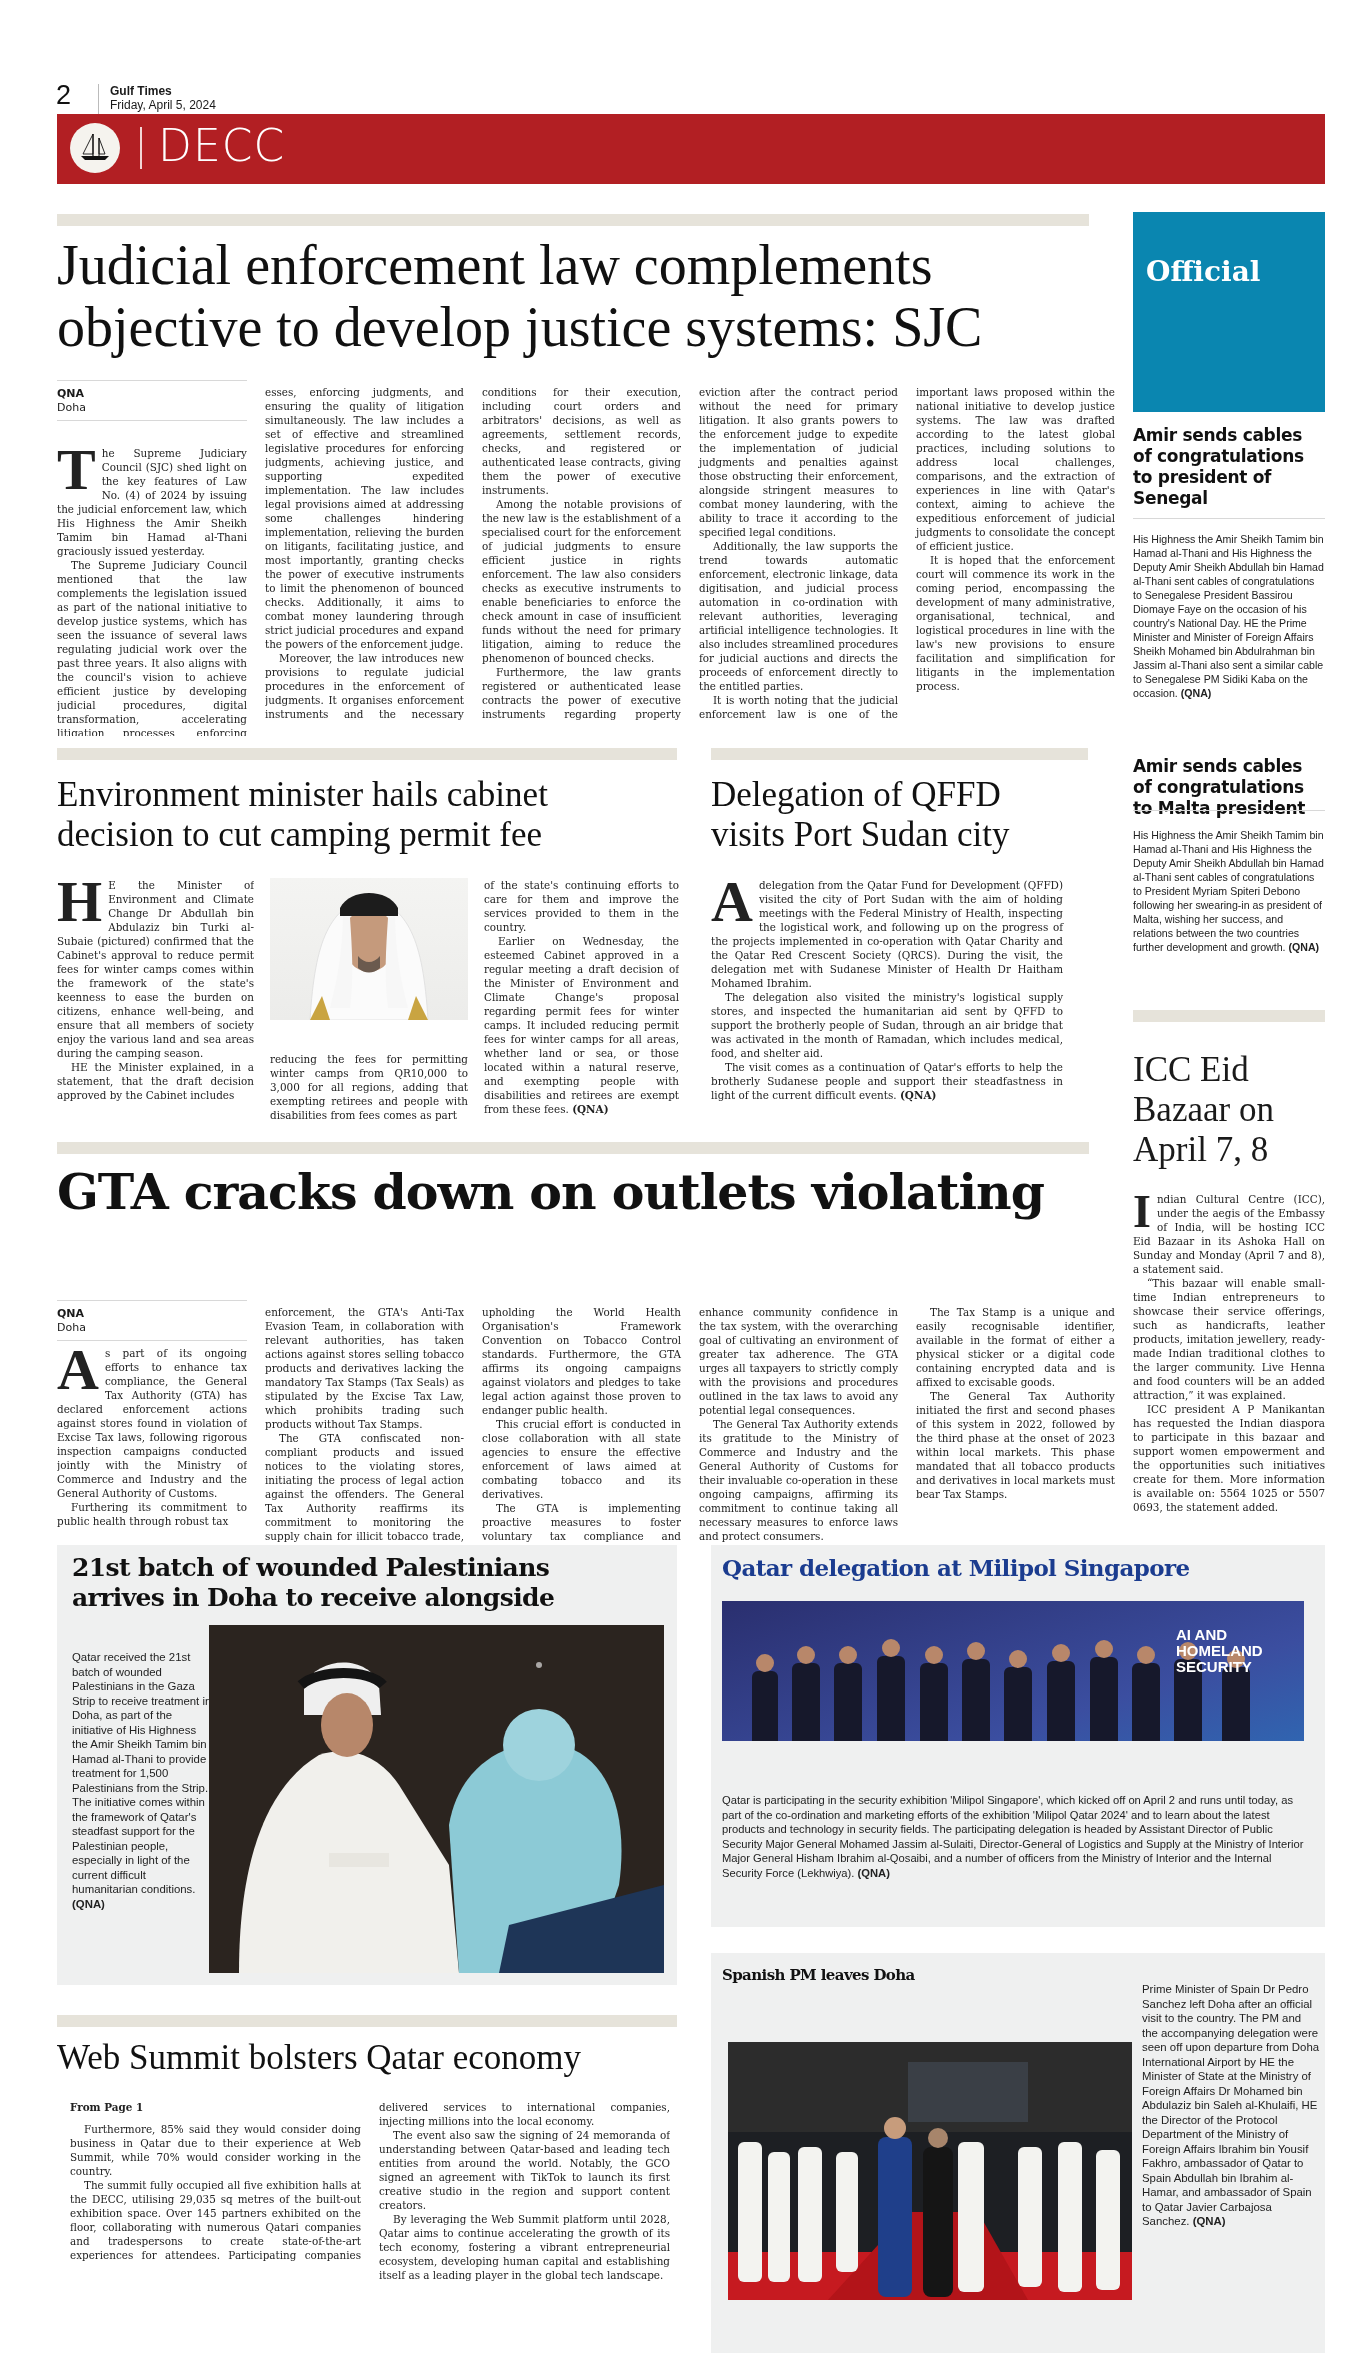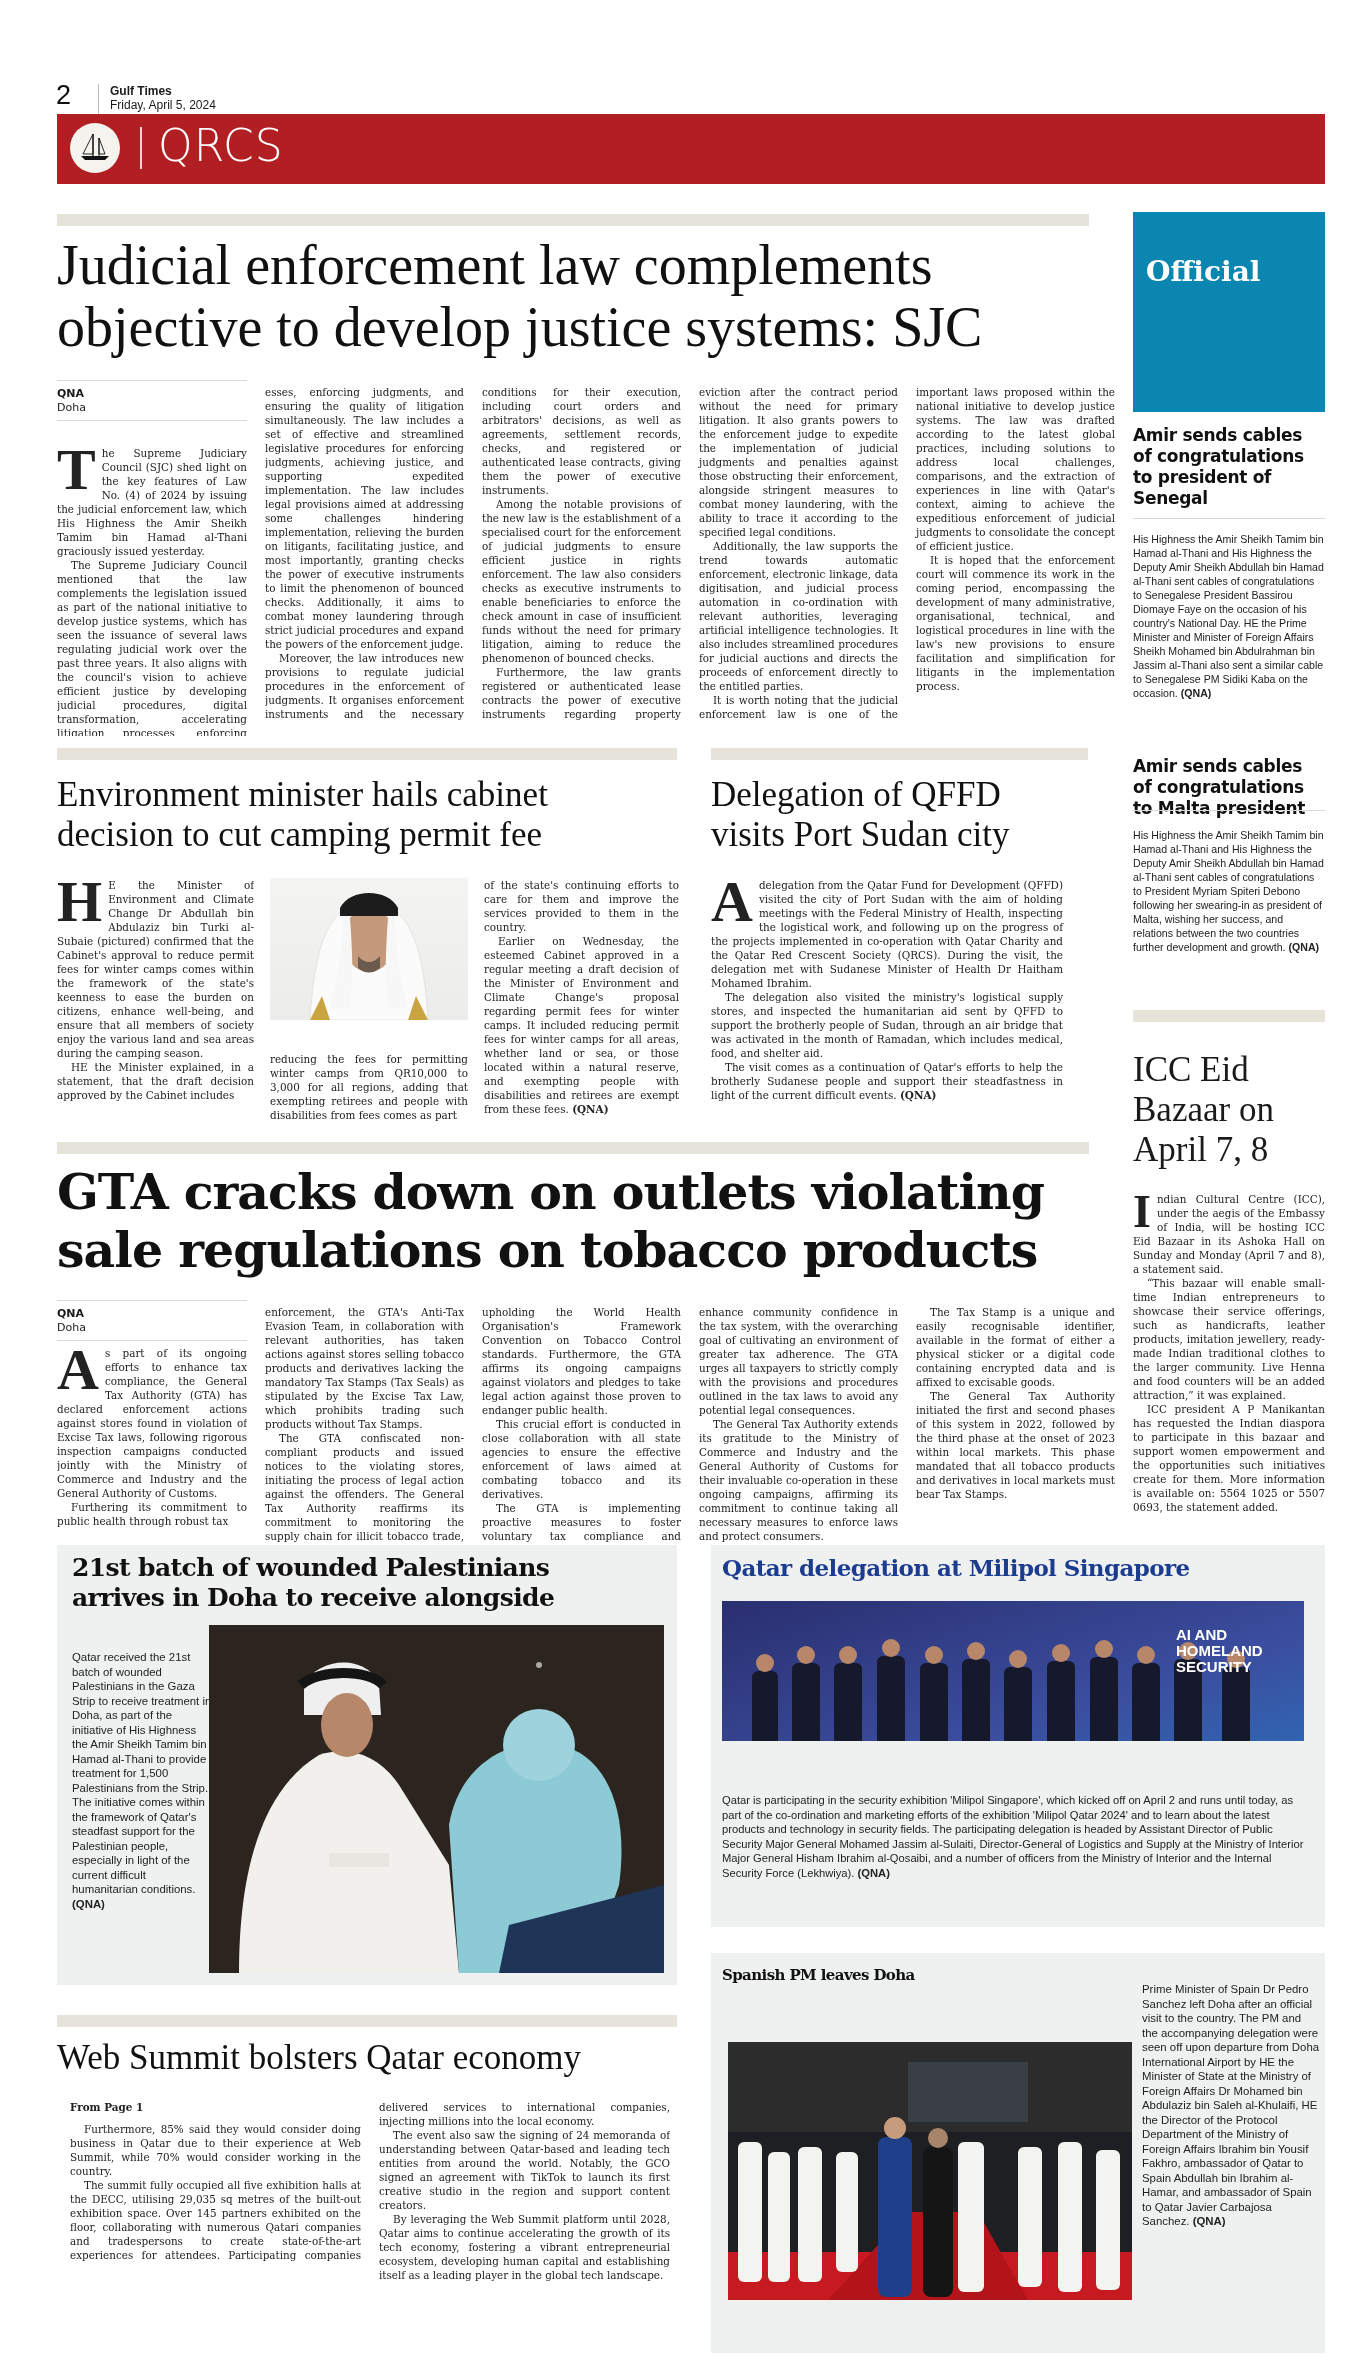--- a/index.html
+++ b/index.html
@@ -62,21 +62,21 @@
 <div class="abs logo">
   <svg width="40" height="40" viewBox="0 0 40 40">
     <path d="M6 28 L34 28 L30 32 L10 32 Z" fill="#111"></path>
     <line x1="18" y1="6" x2="18" y2="28" stroke="#111" stroke-width="1.2"></line>
     <line x1="24" y1="10" x2="24" y2="28" stroke="#111" stroke-width="1"></line>
     <path d="M18 6 L8 26 L18 26 Z" fill="none" stroke="#111" stroke-width="0.9"></path>
     <path d="M24 10 L30 26 L24 26 Z" fill="none" stroke="#111" stroke-width="0.9"></path>
   </svg>
 </div>
 <div class="abs banner-sep"></div>
-<div class="abs section-title">QRCS</div>
+<div class="abs section-title">DECC</div>
 
 <div class="abs rule-beige" style="left:57px;top:214px;width:1032px;height:12px;"></div>
 <div class="abs hl-big" style="left:57px;top:234px;width:1060px;">
   <div>Judicial enforcement law complements</div>
   <div>objective to develop justice systems: SJC</div>
 </div>
 <div class="abs hline" style="left:57px;top:380px;width:190px;"></div>
 <div class="abs byline-name" style="left:57px;top:387px;">QNA</div>
 <div class="abs byline-place" style="left:57px;top:401px;">Doha</div>
 <div class="abs hline" style="left:57px;top:420px;width:190px;"></div>
@@ -158,21 +158,20 @@
 </div>
 <div class="abs col" style="left:711px;top:878px;width:352px;">
   <p class="first"><span class="dropcap">A</span><span>delegation from the Qatar Fund for Development (QFFD) visited the city of Port Sudan with the aim of holding meetings with the Federal Ministry of Health, inspecting the logistical work, and following up on the progress of the projects implemented in co-operation with Qatar Charity and the Qatar Red Crescent Society (QRCS). During the visit, the delegation met with Sudanese Minister of Health Dr Haitham Mohamed Ibrahim.</span></p>
   <p>The delegation also visited the ministry's logistical supply stores, and inspected the humanitarian aid sent by QFFD to support the brotherly people of Sudan, through an air bridge that was activated in the month of Ramadan, which includes medical, food, and shelter aid.</p>
   <p><span>The visit comes as a continuation of Qatar's efforts to help the brotherly Sudanese people and support their steadfastness in light of the current difficult events.</span> <span class="qna">(QNA)</span></p>
 </div>
 
 <div class="abs rule-beige" style="left:57px;top:1142px;width:1032px;height:12px;"></div>
 <div class="abs hl-big-bold" style="left:57px;top:1163px;width:1070px;">
   <div>GTA cracks down on outlets violating</div>
-  <div>sale regulations on tobacco products</div>
 </div>
 <div class="abs hline" style="left:57px;top:1300px;width:190px;"></div>
 <div class="abs byline-name" style="left:57px;top:1307px;">QNA</div>
 <div class="abs byline-place" style="left:57px;top:1321px;">Doha</div>
 <div class="abs hline" style="left:57px;top:1340px;width:190px;"></div>
 <div class="abs col" style="left:57px;top:1346px;width:190px;height:200px;overflow:hidden;">
   <p class="first"><span class="dropcap">A</span><span>s part of its ongoing efforts to enhance tax compliance, the General Tax Authority (GTA) has declared enforcement actions against stores found in violation of Excise Tax laws, following rigorous inspection campaigns conducted jointly with the Ministry of Commerce and Industry and the General Authority of Customs.</span></p>
   <p>Furthering its commitment to public health through robust tax</p>
 </div>
 <div class="abs col" style="left:265px;top:1305px;width:850px;height:240px;overflow:hidden;">

